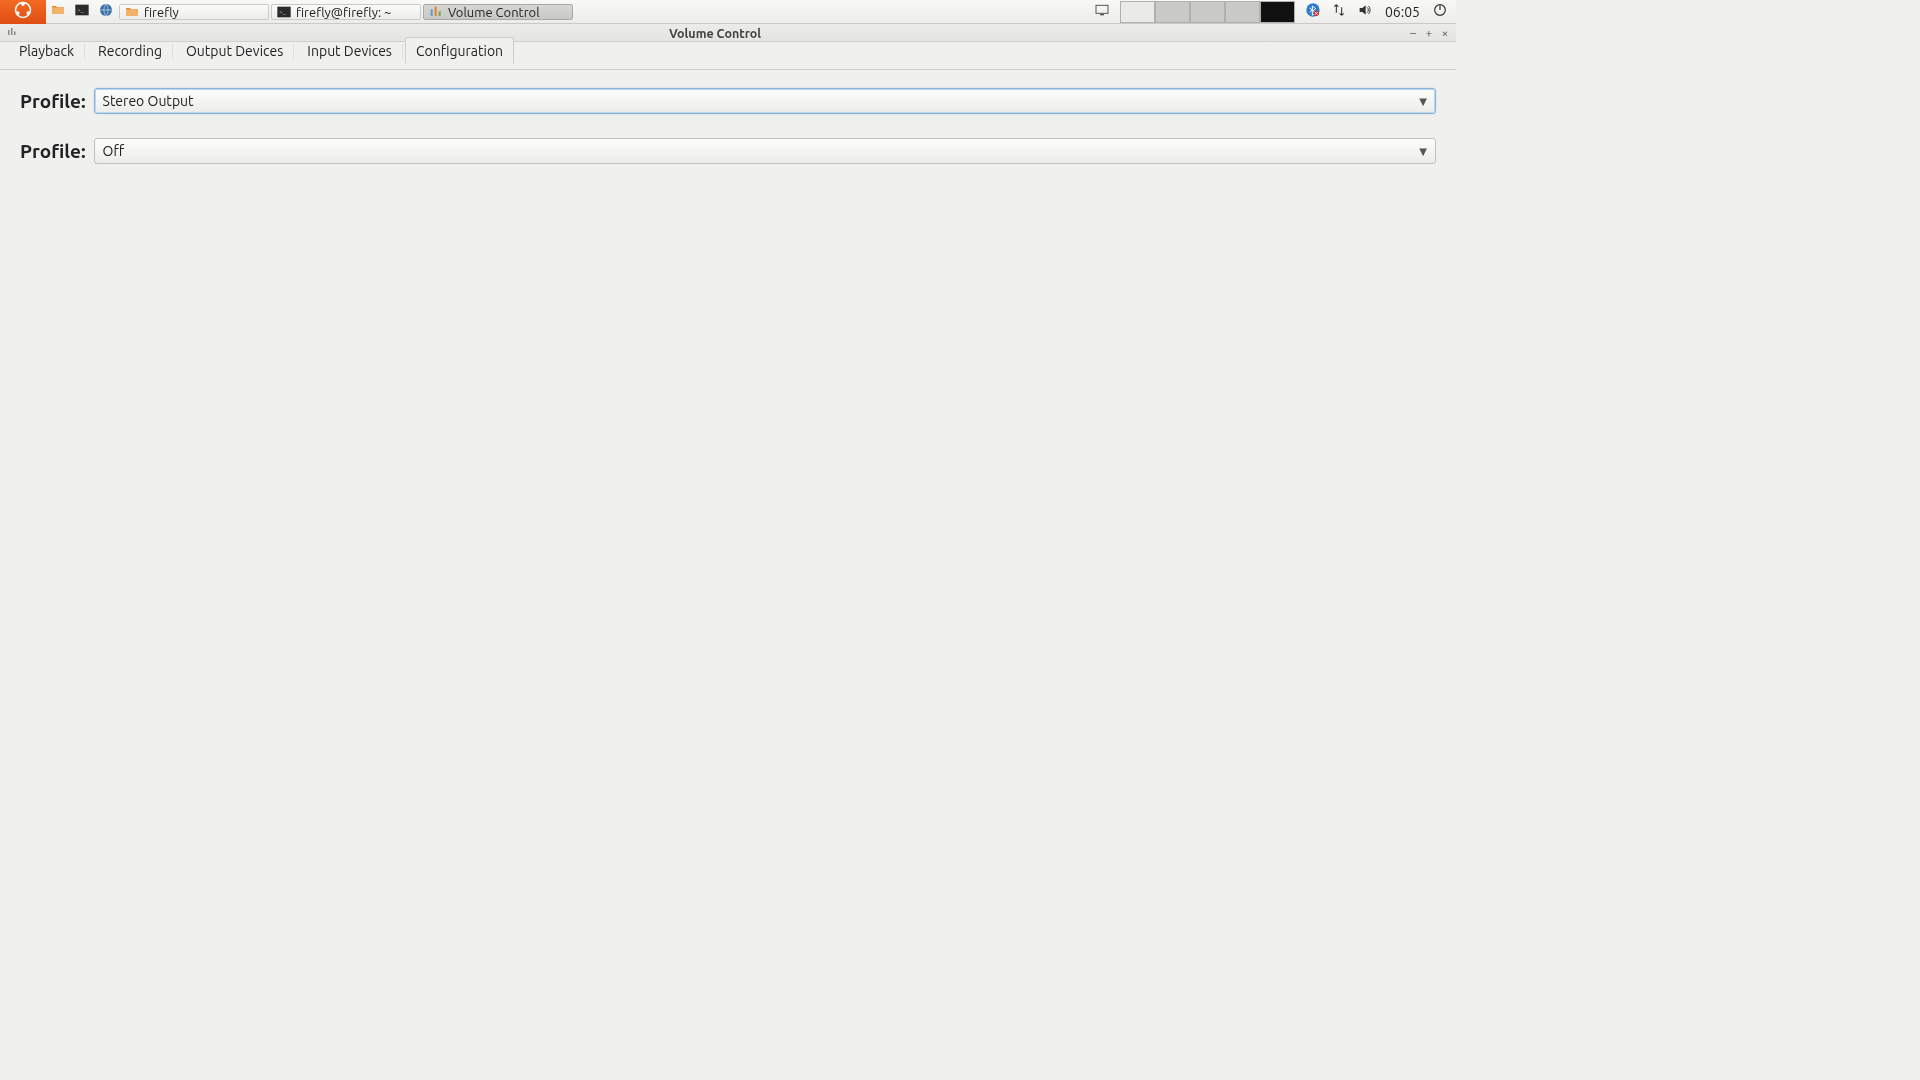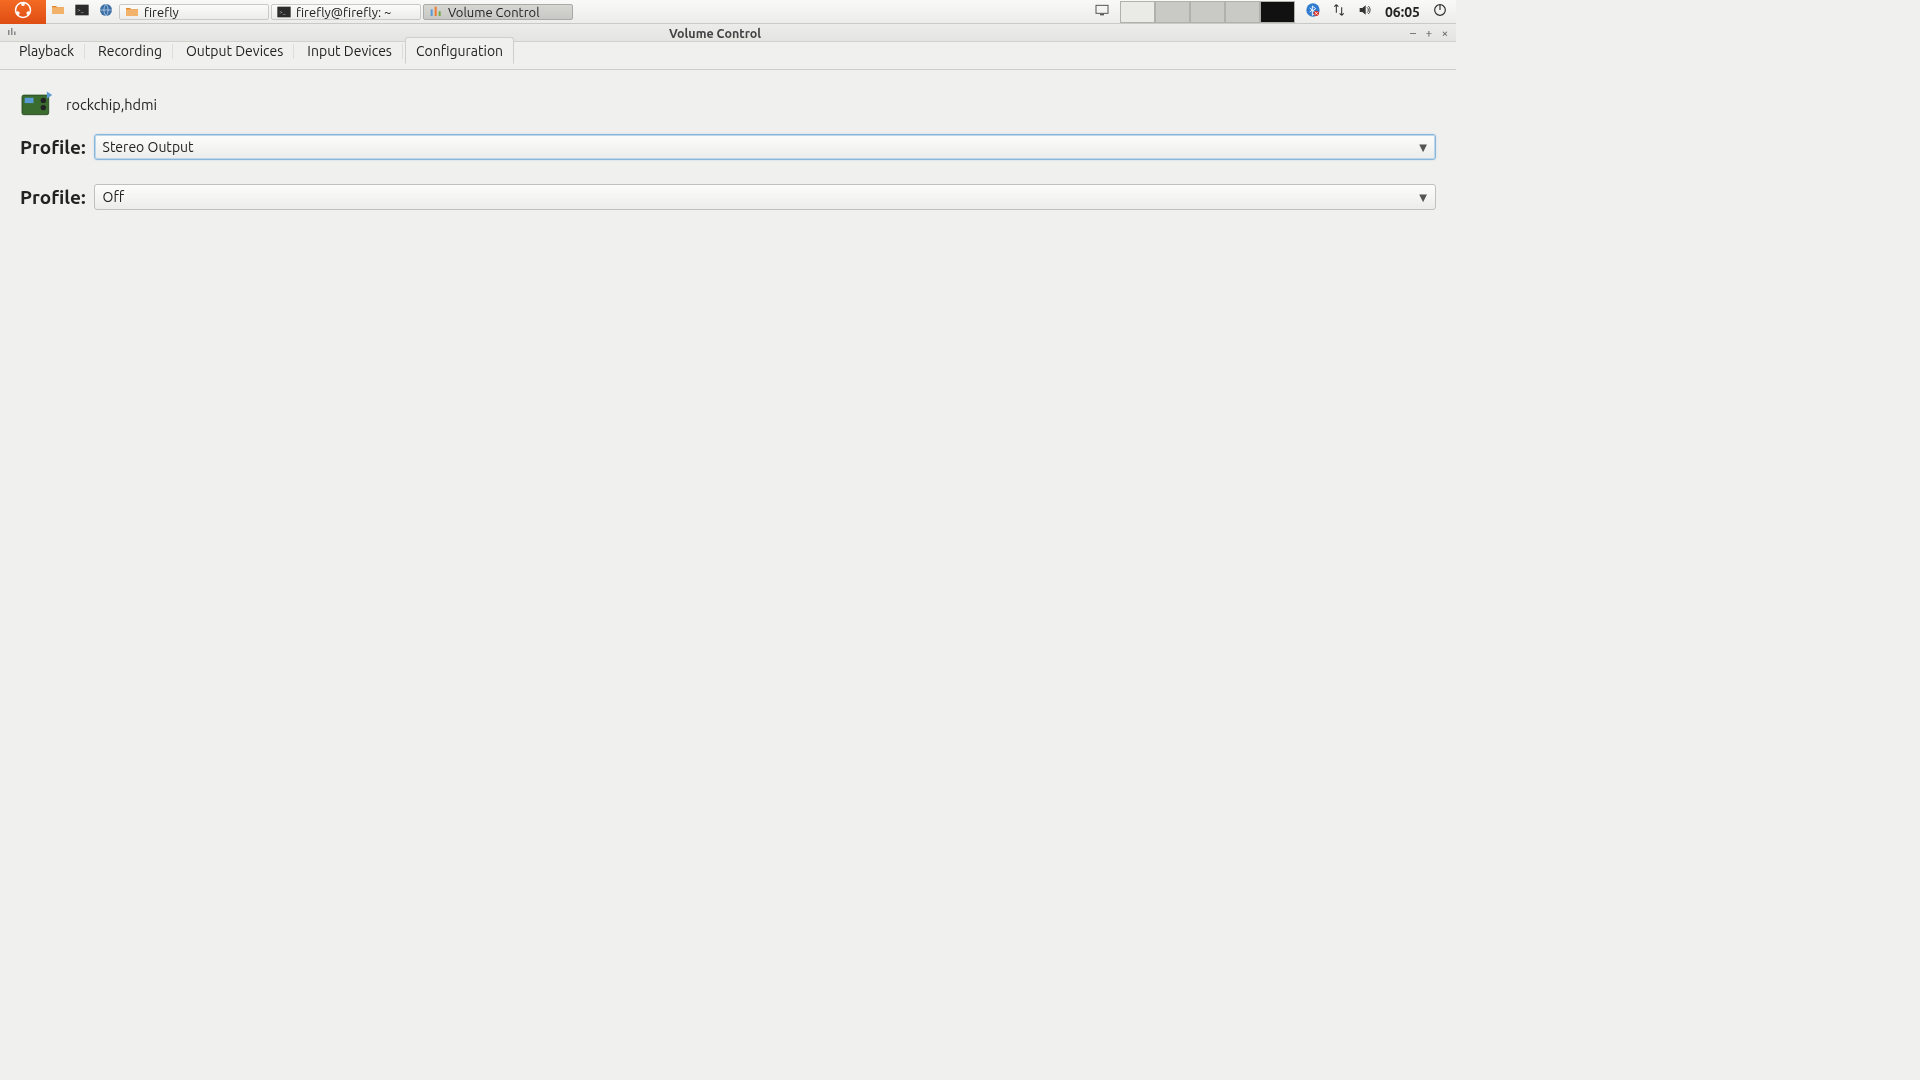--- a/index.html
+++ b/index.html
@@ -45,21 +45,21 @@
   }
   .taskbar-item .ticon { width: 16px; height: 16px; flex: 0 0 16px; display:flex; align-items:center; justify-content:center; }
 
   .pager { display:flex; height:22px; margin:1px 2px; }
   .pager-cell { width:35px; height:22px; background:#c9c9c5; border:1px solid #b0b0ad; }
   .pager-cell.current { background:#eaeae6; }
   .pager-cell.dark { background:#111; }
 
   .sys-icon { width:20px; height:20px; display:flex; align-items:center; justify-content:center; }
   .sys-icon svg { width:16px; height:16px; }
-  .clock { font-size:14px; font-weight:700; padding:0 4px; }
+  .clock { font-size:14px; font-weight:400; padding:0 4px; }
 
   
   .win-titlebar {
     height: 18px;
     background: linear-gradient(#ececea,#e4e4e1);
     border-bottom: 1px solid #d0d0cd;
     display: flex; align-items: center;
     position: relative;
     font-size: 12px;
   }
@@ -277,32 +277,20 @@
   <div class="tab"><span>Playback</span></div>
   <div class="tab"><span>Recording</span></div>
   <div class="tab"><span>Output Devices</span></div>
   <div class="tab"><span>Input Devices</span></div>
   <div class="tab active"><span>Configuration</span></div>
 </div>
 
 <div class="content">
 
   <div class="device-block">
-    <div class="device-header">
-      <div class="dev-icon">
-        <svg viewBox="0 0 40 36" width="36" height="32">
-            <rect x="2" y="8" width="30" height="22" rx="2" fill="#3a6b2f" stroke="#2a4d22"></rect>
-            <rect x="5" y="11" width="10" height="6" fill="#5b9bd5"></rect>
-            <circle cx="26" cy="14" r="3" fill="#222"></circle>
-            <circle cx="26" cy="22" r="3" fill="#222"></circle>
-            <path d="M30 4l6 4-6 4z" fill="#5b9bd5"></path>
-          </svg>
-      </div>
-      <div class="dev-name">rockchip,hdmi</div>
-    </div>
     <div class="profile-row">
       <div class="profile-label">Profile:</div>
       <div class="profile-select focused">
         <span>Stereo Output</span>
         <span class="caret">▼</span>
       </div>
     </div>
   </div>
 
   <div class="device-block">

